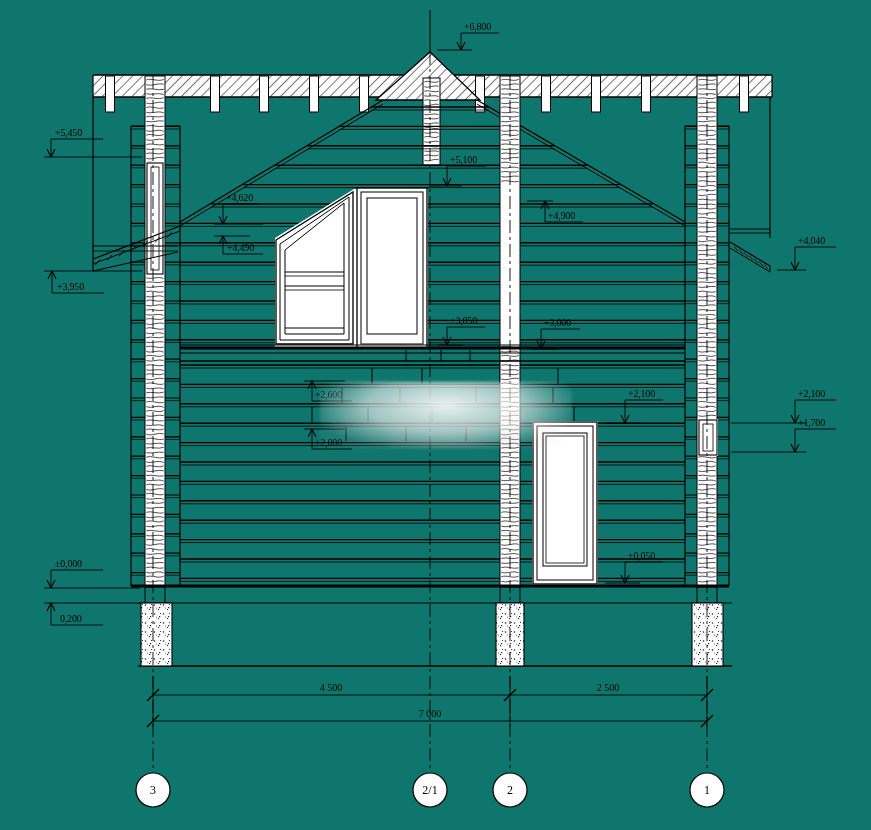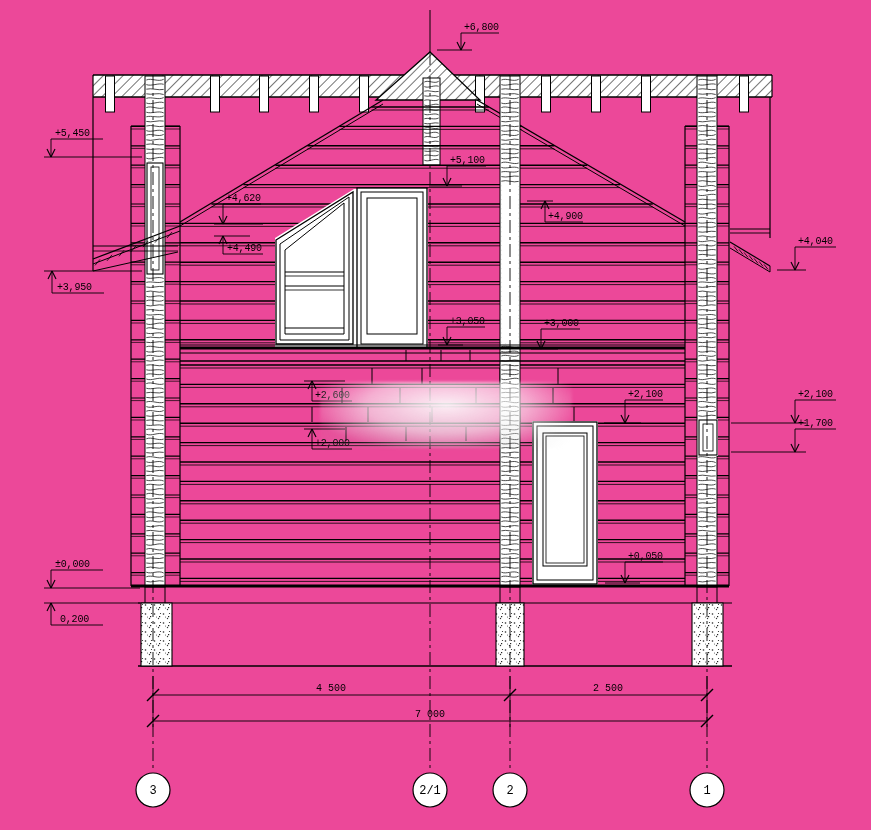--- a/index.html
+++ b/index.html
@@ -1,17 +1,17 @@
 <!DOCTYPE html>
 <html><head>
 <meta charset="utf-8">
 <style>
   html,body{margin:0;padding:0;background:#fff;}
-  .sheet{position:relative;width:871px;height:830px;background:#ec4899;overflow:hidden;
-         font-family:Liberation Mono, monospace;}
+  .sheet{position:relative;width:871px;height:830px;background:#0f766e;overflow:hidden;
+         font-family:Liberation Serif, serif;}
   svg{position:absolute;left:0;top:0;}
   .lvl{font-size:10px;fill:#000;letter-spacing:-0.2px;}
   .dim{font-size:10px;fill:#000;text-anchor:middle;}
   .ax{font-size:12px;fill:#000;text-anchor:middle;}
   .watermark{position:absolute;left:320px;top:382px;width:252px;height:66px;pointer-events:none;
     background:
       radial-gradient(ellipse at 50% 35%, rgba(255,255,255,.9) 0%, rgba(255,255,255,.55) 45%, rgba(255,255,255,0) 78%),
       radial-gradient(ellipse at 45% 72%, rgba(150,150,150,.30) 0%, rgba(180,180,180,.14) 42%, rgba(255,255,255,0) 72%);
     filter:blur(1.5px);}
 </style>

